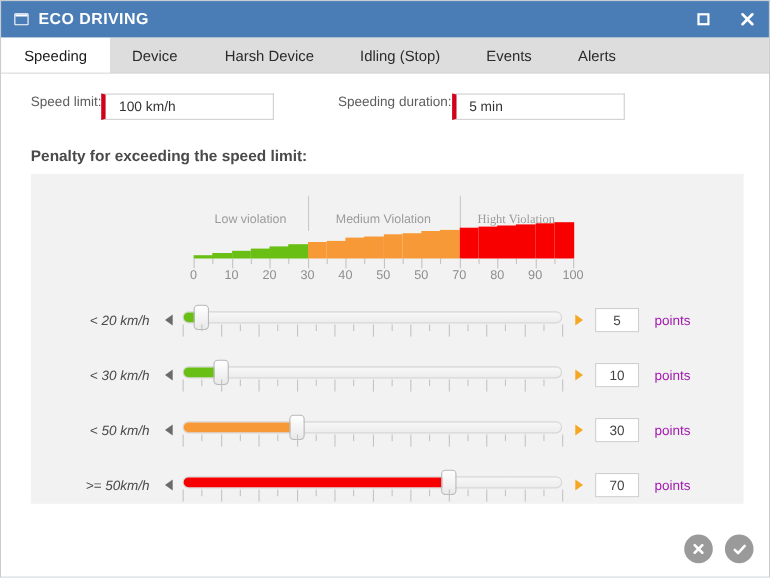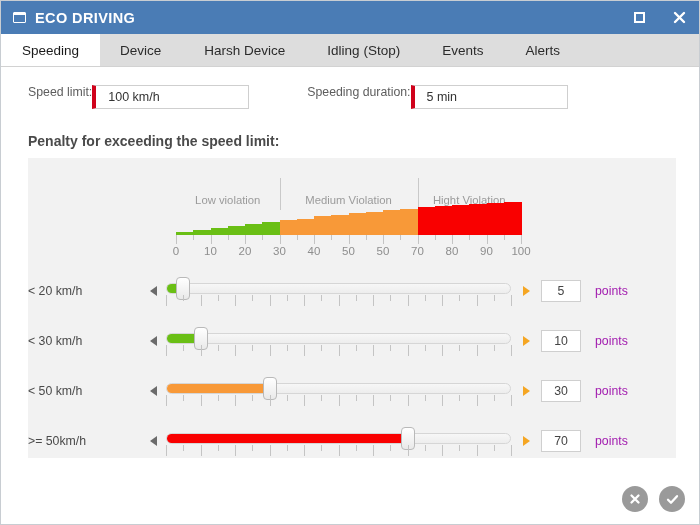--- a/index.html
+++ b/index.html
@@ -231,26 +231,27 @@
     width: 100%;
   }
   .row {
     position: relative;
     height: 50px;
     display: flex;
     align-items: center;
   }
   .row-label {
     width: 118px;
-    text-align: left;
+    text-align: right;
     font-size: 12.3px;
     color: #4a4a4a;
     padding-right: 10px;
     box-sizing: border-box;
     white-space: nowrap;
+    font-style: italic;
   }
   .arrow {
     width: 14px;
     display: flex;
     align-items: center;
     justify-content: center;
     cursor: pointer;
   }
   .arrow.left { margin-right: 6px; }
   .arrow.right { margin-left: 8px; margin-right: 8px; }
@@ -400,21 +401,21 @@
       </div>
     </div>
 
     <div class="section-title">Penalty for exceeding the speed limit:</div>
 
     <div class="panel">
 
       <div class="zone-labels" id="zone-labels">
           <div class="zone-label" style="left: 199.75px;">Low violation</div>
           <div class="zone-label" style="left: 320.5px;">Medium Violation</div>
-          <div class="zone-label" style="left: 441.25px;">Hight Violation</div>
+          <div class="zone-label" style="left: 441.25px; font-family: Liberation Serif, serif;">Hight Violation</div>
           <div class="zone-divider" style="left: 251.5px;"></div>
           <div class="zone-divider" style="left: 389.5px;"></div>
         </div>
       <div class="wedge" id="wedge">
           <div class="wedge-seg" style="left: 0px; width: 17.85px; height: 3.09375px; background: rgb(106, 191, 21);"></div>
           <div class="wedge-seg" style="left: 17.25px; width: 17.85px; height: 5.15625px; background: rgb(106, 191, 21);"></div>
           <div class="wedge-seg" style="left: 34.5px; width: 17.85px; height: 7.21875px; background: rgb(106, 191, 21);"></div>
           <div class="wedge-seg" style="left: 51.75px; width: 17.85px; height: 9.28125px; background: rgb(106, 191, 21);"></div>
           <div class="wedge-seg" style="left: 69px; width: 17.85px; height: 11.3438px; background: rgb(106, 191, 21);"></div>
           <div class="wedge-seg" style="left: 86.25px; width: 17.85px; height: 13.4062px; background: rgb(106, 191, 21);"></div>

